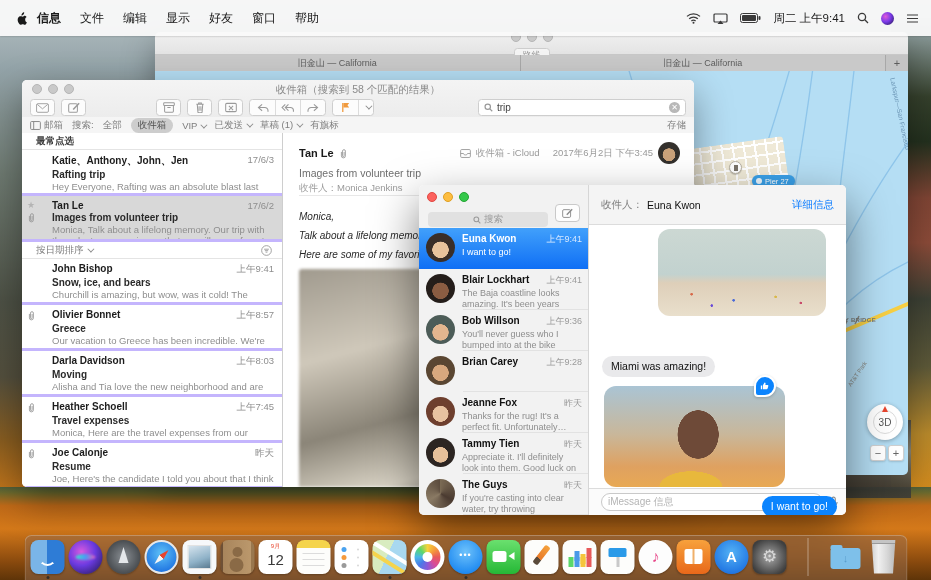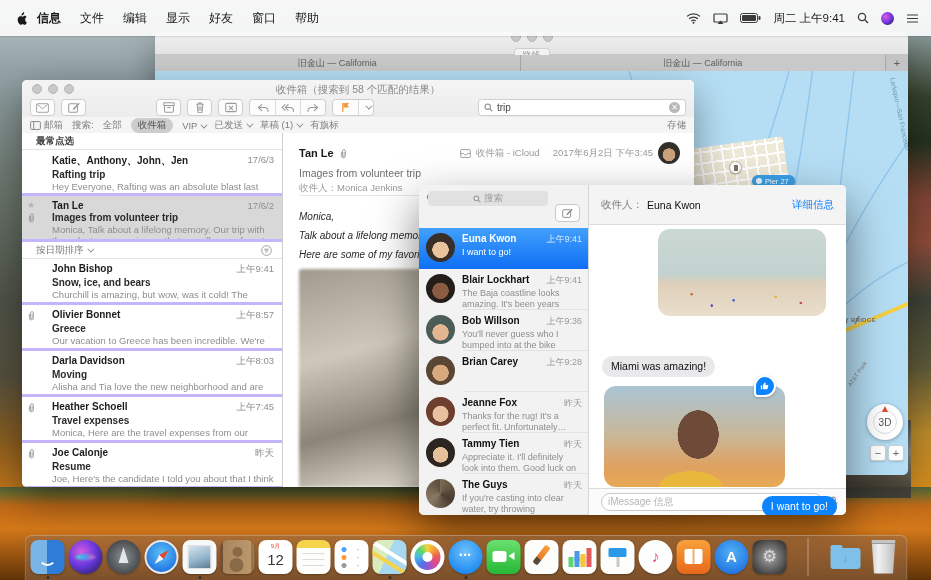--- a/index.html
+++ b/index.html
@@ -122,21 +122,21 @@
   .read-body { position:absolute; left:16px; top:74px; font-size:10px; color:#2a2a2a; line-height:19px;font-style:italic; }
   .read-attach { position:absolute; left:16px; right:14px; top:136px; bottom:0; border-radius:3px 3px 0 0;
     background:linear-gradient(165deg,#a09a8e 0%,#cfc8ba 30%,#8b8578 55%,#d8d2c4 75%,#9a948a 100%); filter:blur(1.5px); }
 
   
   .msg-win { position:absolute; left:419px; top:185px; width:427px; height:330px; z-index:20;
     border-radius:5px; overflow:hidden; box-shadow:0 18px 45px rgba(0,0,0,.5); display:flex; background:#fff; }
   .msg-side { width:170px; background:#f2f2f2; border-right:1px solid #d6d6d6; display:flex; flex-direction:column; }
   .msg-side-head { height:43px; position:relative; }
   .msg-side-head .lights { position:absolute; left:8px; top:7px; }
-  .msg-search { position:absolute; left:9px; top:6px; width:120px; height:15px; background:#e1e1e1; border-radius:4px;
+  .msg-search { position:absolute; left:9px; top:27px; width:120px; height:15px; background:#e1e1e1; border-radius:4px;
     display:flex; align-items:center; justify-content:center; gap:3px; font-size:9.5px; color:#9a9a9a; }
   .msg-compose { position:absolute; right:8px; top:19px; width:25px; height:18px; background:#fdfdfd; border:1px solid #c9c9c9;
     border-radius:4px; display:flex; align-items:center; justify-content:center; }
   .convs { flex:1; overflow:hidden; }
   .conv { height:41px; display:flex; padding:5px 6px 0 7px; position:relative; }
   .conv::after { content:""; position:absolute; left:44px; right:0; bottom:0; border-bottom:1px solid #e2e2e2; }
   .conv.selected { background:linear-gradient(180deg,#41a0fb,#0f6ff5); }
   .conv.selected::after { display:none; }
   .conv .avatar { width:29px; height:29px; border-radius:50%; flex:none; margin-right:7px; }
   .conv .c-main { flex:1; min-width:0; }

